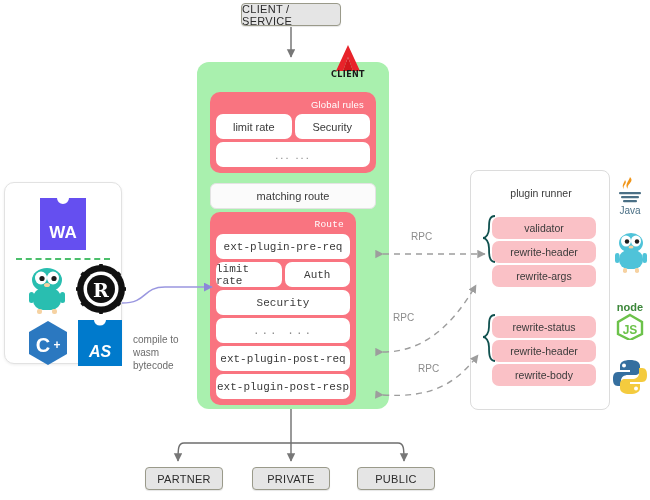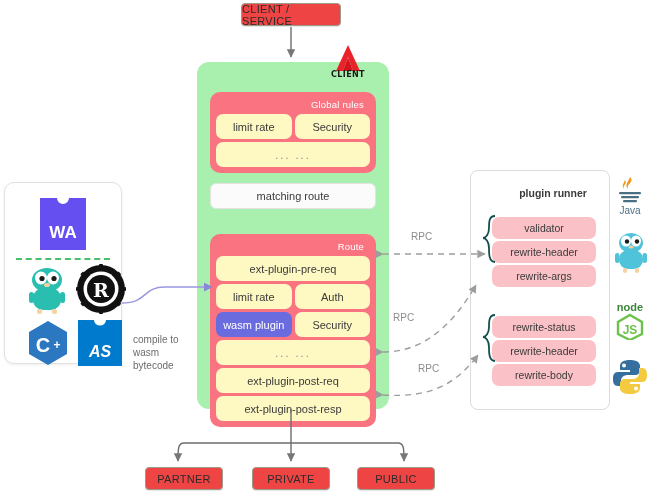--- a/index.html
+++ b/index.html
@@ -8,21 +8,21 @@
     background: #ffffff;
     font-family: "Liberation Sans", sans-serif;
     overflow: hidden;
   }
   #stage { position: relative; width: 650px; height: 500px; }
 
   .abs { position: absolute; }
 
   
   .ybox {
-    background: #ef4444;
+    background: #e5e5e5;
     border: 1px solid #9a9a8a;
     border-radius: 4px;
     display: flex; align-items: center; justify-content: center;
     font-size: 11px; color: #2b2b2b; letter-spacing: .3px;
     box-shadow: 0 1px 1px rgba(0,0,0,.10);
   }
 
   
   #apisix-box {
     left: 197px; top: 62px; width: 192px; height: 347px;
@@ -33,21 +33,21 @@
   .redpanel {
     background: #f97480;
     border-radius: 10px;
     padding: 6px;
   }
   .redtitle {
     color: #ffffff; font-size: 9.5px; text-align: right;
     padding: 1px 6px 4px 0; letter-spacing: .2px;
   }
   .wbox {
-    background: #fef9c3;
+    background: #ffffff;
     border-radius: 7px;
     height: 25px;
     display: flex; align-items: center; justify-content: center;
     font-size: 11px; color: #3a3a3a;
     margin-bottom: 3px;
   }
   .wrow { display: flex; gap: 3px; margin-bottom: 3px; }
   .wrow > .wbox { flex: 1; margin-bottom: 0; }
   .wbox.last { margin-bottom: 0; }
   .wbox.blue { background: #6b6be0; color: #ffffff; }
@@ -84,22 +84,22 @@
     left: 133px; top: 333px; width: 60px;
     font-size: 10px; color: #6c6c6c; line-height: 13px;
   }
 
   
   #runner-box {
     left: 470px; top: 170px; width: 140px; height: 240px;
     background: #ffffff; border: 1px solid #dcdcdc; border-radius: 8px;
   }
   #runner-title {
-    position: absolute; left: 12px; top: 16px; width: 140px;
-    text-align: center; font-size: 10.5px; color: #3a3a3a; font-weight: bold;
+    position: absolute; left: 0; top: 16px; width: 140px;
+    text-align: center; font-size: 10.5px; color: #3a3a3a;
   }
   .pbox {
     background: #fac1c6;
     border-radius: 7px;
     height: 22px; width: 104px;
     display: flex; align-items: center; justify-content: center;
     font-size: 10.5px; color: #3a3a3a;
     margin-bottom: 2px;
   }
   .pgroup { position: absolute; left: 21px; }
@@ -136,29 +136,28 @@
     <div class="redtitle">Global rules</div>
     <div class="wrow">
       <div class="wbox">limit rate</div>
       <div class="wbox">Security</div>
     </div>
     <div class="wbox last dots">... ...</div>
   </div>
 
   <div class="abs" id="matching-route">matching route</div>
 
-  <div class="abs redpanel" id="route-panel" style="left:210px; top:234px; width:166px;">
+  <div class="abs redpanel" id="route-panel" style="left:210px; top:212px; width:146px;font-family:Liberation Mono, monospace;">
     <div class="redtitle">Route</div>
     <div class="wbox">ext-plugin-pre-req</div>
     <div class="wrow">
       <div class="wbox">limit rate</div>
       <div class="wbox">Auth</div>
     </div>
     <div class="wrow">
-      <div class="wbox blue">wasm plugin</div>
       <div class="wbox">Security</div>
     </div>
     <div class="wbox dots">... ...</div>
     <div class="wbox">ext-plugin-post-req</div>
     <div class="wbox last">ext-plugin-post-resp</div>
   </div>
 
   <div class="abs" id="wasm-box"></div>
   <div class="abs" id="wasm-divider"></div>
 

